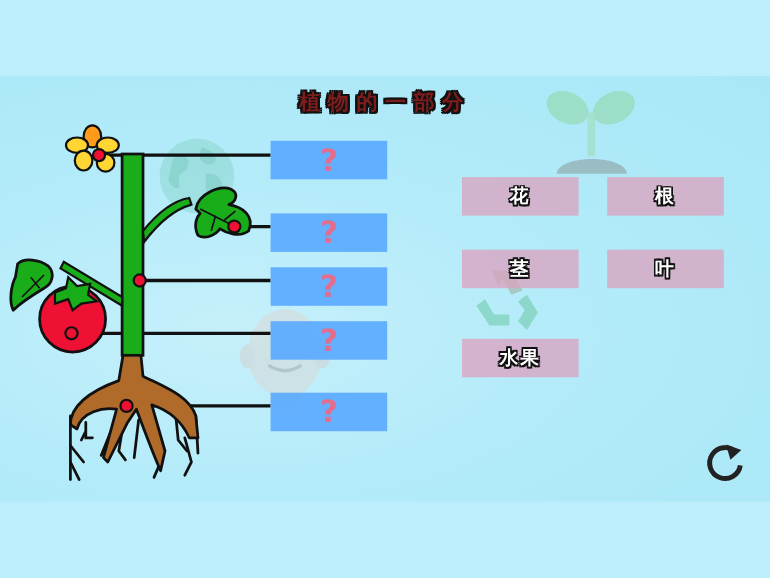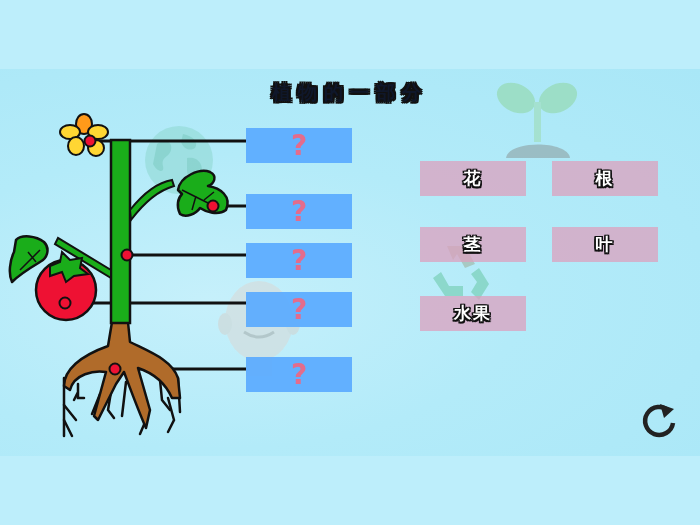--- a/index.html
+++ b/index.html
@@ -1,21 +1,21 @@
 <!DOCTYPE html>
 <html><head>
 <meta charset="utf-8">
 <style>
   html,body{margin:0;padding:0;}
   body{width:700px;height:525px;position:relative;overflow:hidden;background:#bdeefb;font-family:"DejaVu Sans",sans-serif;}
   .stage{position:absolute;left:0;top:69px;width:700px;height:387px;
     background:radial-gradient(ellipse at 30% 60%, #c6f0fb 0%, #b3ebf9 45%, #a9e7f7 100%);}
   .bg-deco{position:absolute;opacity:0.55;}
   .title{position:absolute;left:0;top:80px;width:700px;text-align:center;font-size:19px;font-weight:bold;
-    letter-spacing:7px;color:#0f172a;
+    letter-spacing:7px;color:#7f1d1d;
     text-shadow:-2px -2px 0 #111,2px -2px 0 #111,-2px 2px 0 #111,2px 2px 0 #111,0 2px 0 #111,0 -2px 0 #111,2px 0 0 #111,-2px 0 0 #111;}
   .drop{position:absolute;left:246px;width:106px;height:35px;background:rgba(90,170,255,0.92);
     display:flex;align-items:center;justify-content:center;}
   .drop span{color:#e46c8c;font-size:28px;font-weight:bold;line-height:1;}
   .word{position:absolute;width:106px;height:35px;background:rgba(220,160,190,0.75);
     display:flex;align-items:center;justify-content:center;}
   .word span{color:#fff;font-size:17px;font-weight:bold;letter-spacing:2px;
     text-shadow:-1.5px -1.5px 0 #111,1.5px -1.5px 0 #111,-1.5px 1.5px 0 #111,1.5px 1.5px 0 #111,0 1.5px 0 #111,0 -1.5px 0 #111,1.5px 0 0 #111,-1.5px 0 0 #111;}
   .reset{position:absolute;left:636px;top:398px;width:46px;height:46px;cursor:pointer;}
   svg.plant{position:absolute;left:0;top:0;}
@@ -129,21 +129,21 @@
 </div>
 <div class="word" style="left:552px;top:161px">
   <span>根</span>
 </div>
 <div class="word" style="left:420px;top:227px">
   <span>茎</span>
 </div>
 <div class="word" style="left:552px;top:227px">
   <span>叶</span>
 </div>
-<div class="word" style="left:420px;top:296px">
+<div class="word" style="left:420px;top:308px">
   <span>水果</span>
 </div>
 
 <div class="reset">
   <svg width="46" height="46" viewBox="0 0 46 46">
     <path d="M33 13 A14 14 0 1 0 37 25" stroke="#222" stroke-width="4.5" fill="none" stroke-linecap="butt"></path>
     <path d="M24 6 L38 11 L28 20 Z" fill="#222"></path>
   </svg>
 </div>
 

